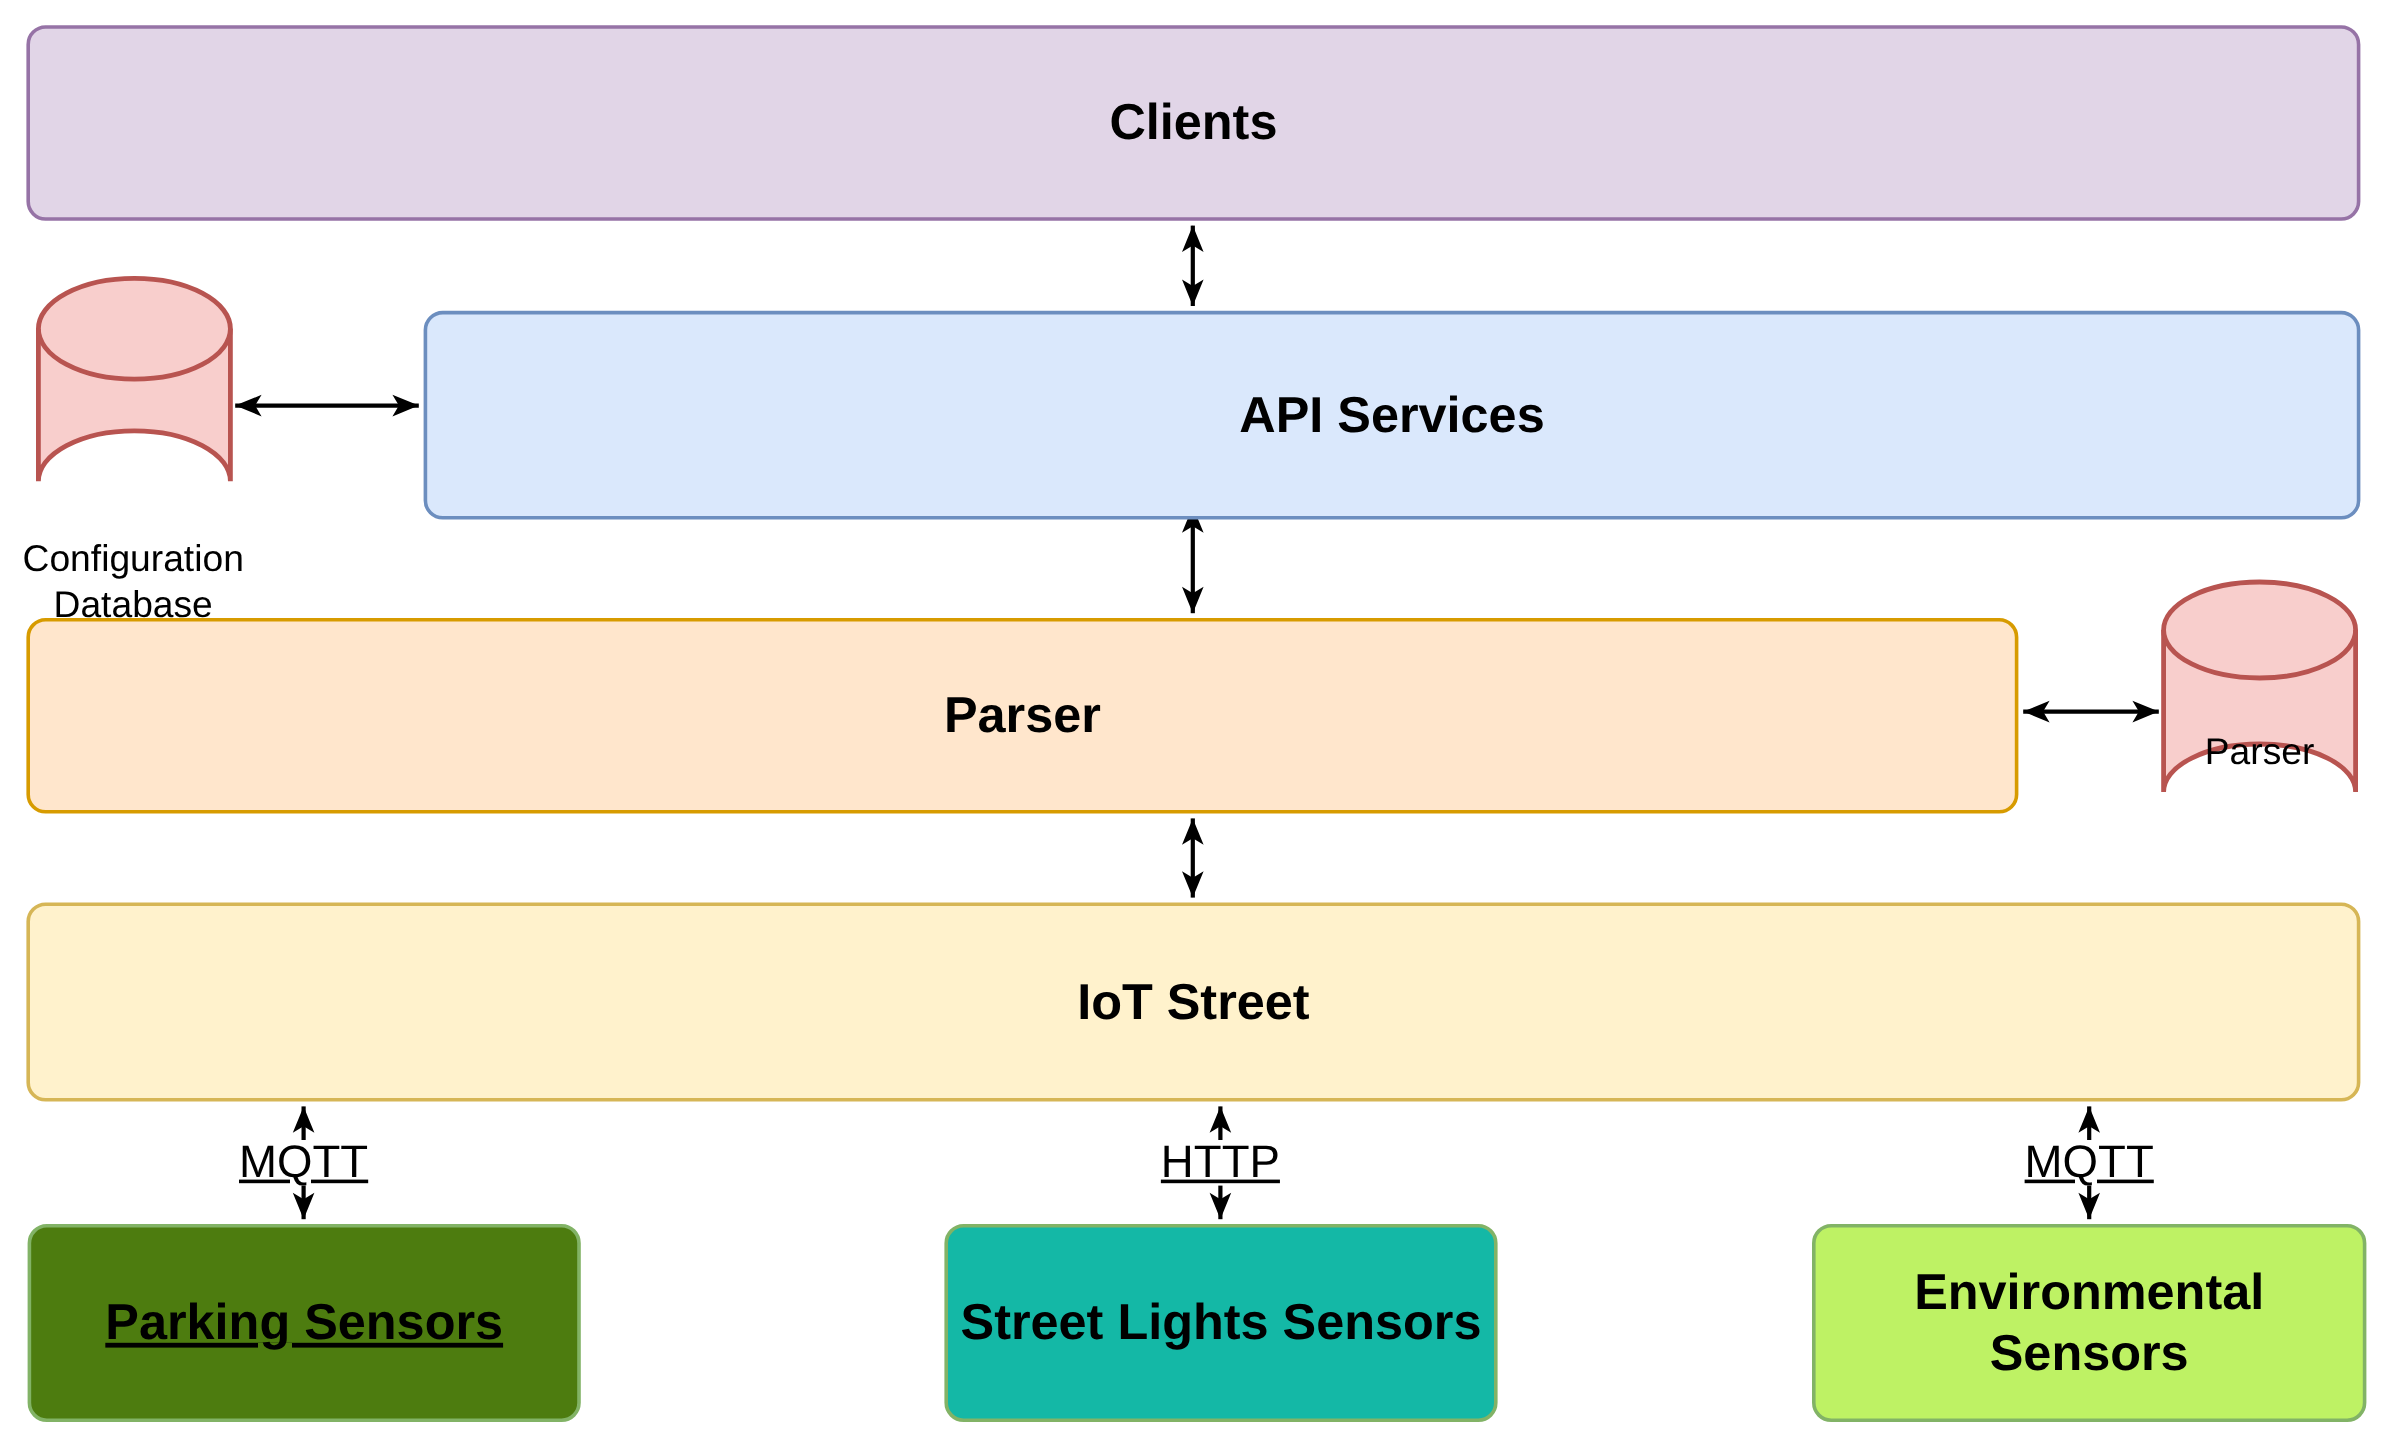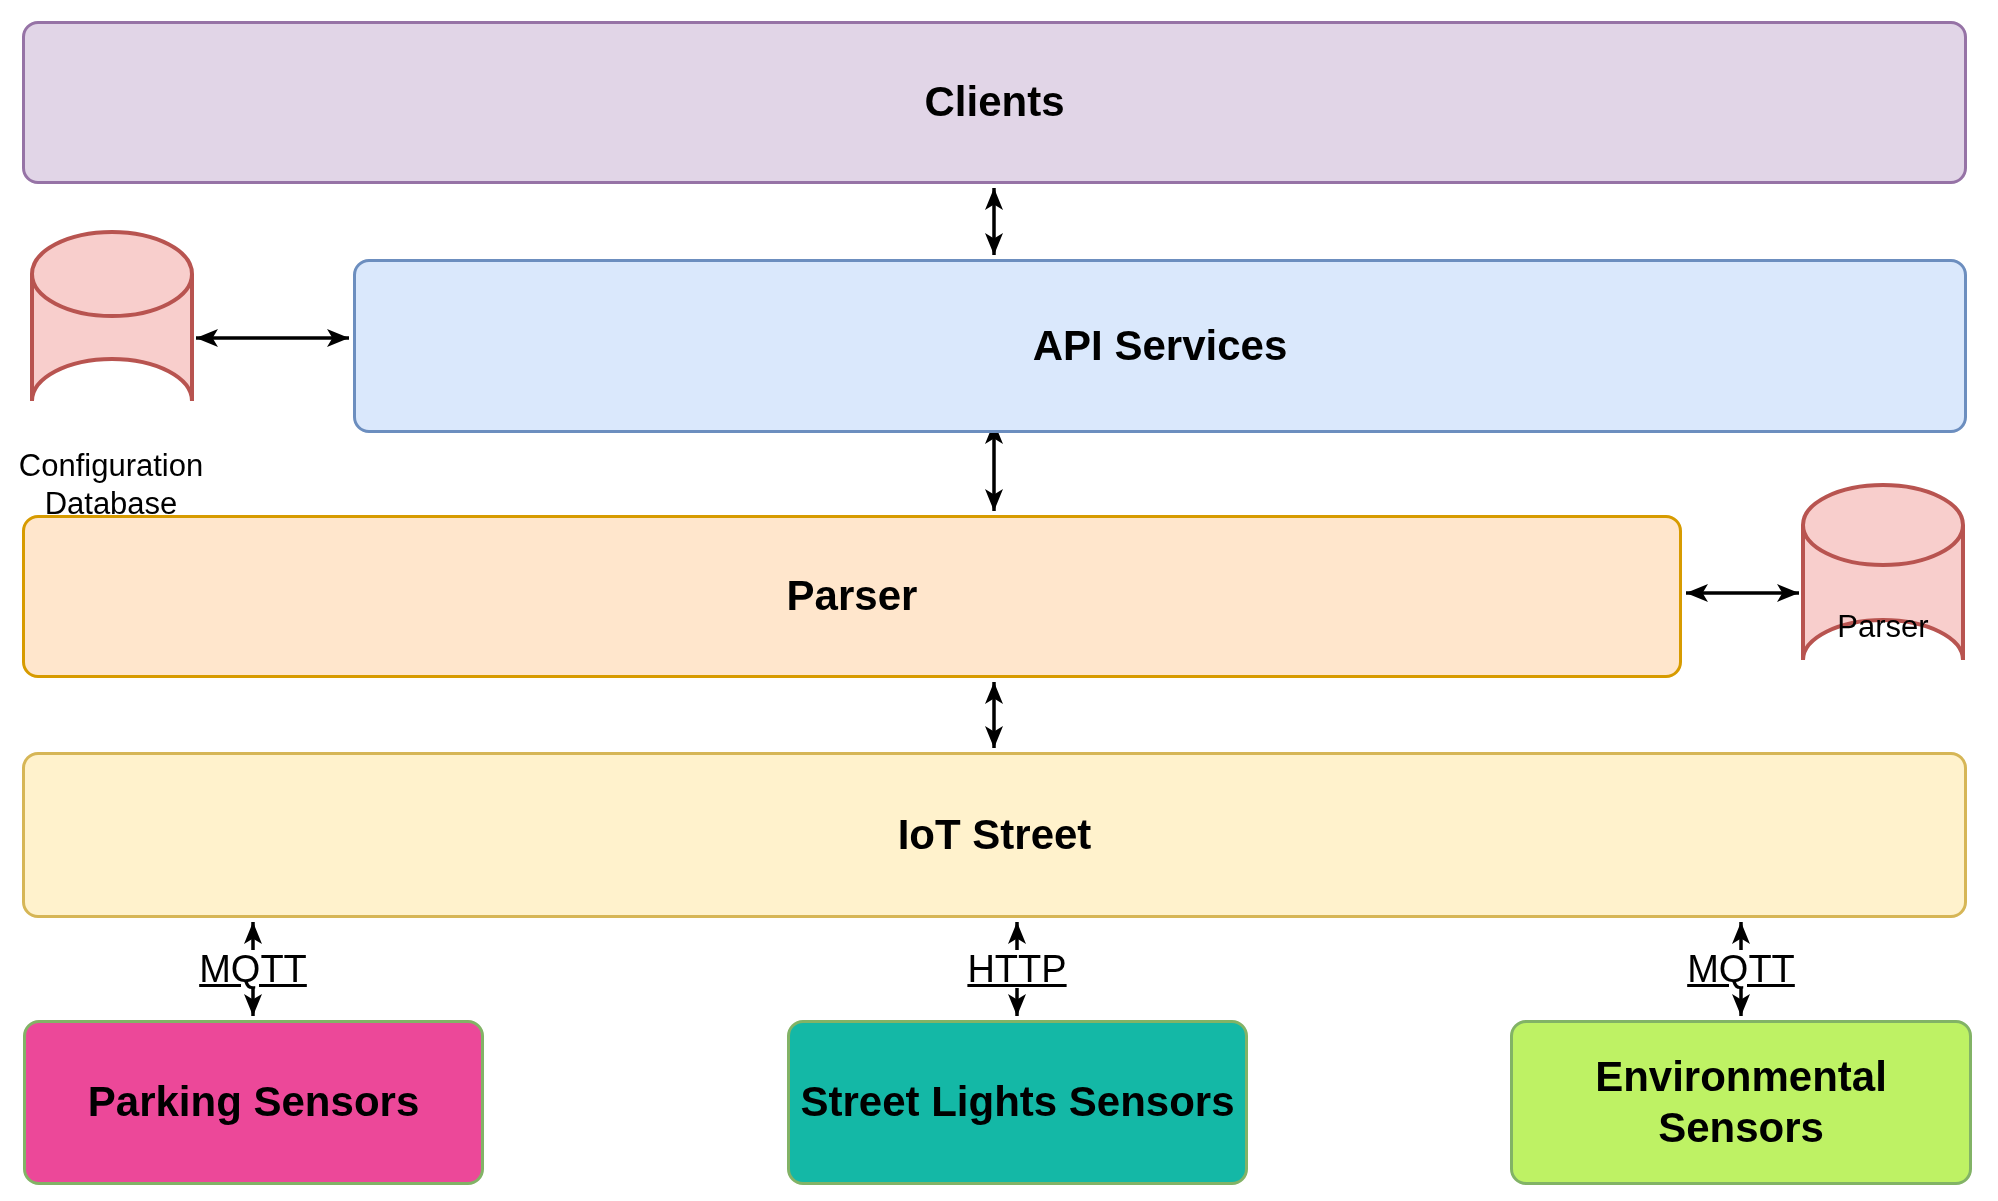--- a/index.html
+++ b/index.html
@@ -67,21 +67,21 @@
   </svg>
 
   <div class="node n-clients" style="background-color: rgb(225, 213, 231); border-color: rgb(150, 115, 166);">Clients</div>
 
   <div class="node n-api" style="background-color: rgb(218, 232, 252); border-color: rgb(108, 142, 191);">API Services</div>
 
   <div class="node n-parser" style="background-color: rgb(255, 230, 204); border-color: rgb(215, 155, 0);">Parser</div>
 
   <div class="node n-iot" style="background-color: rgb(255, 242, 204); border-color: rgb(214, 182, 86);">IoT Street</div>
 
-  <div class="node n-parking" style="background-color: #ec4899; border-color: rgb(130, 179, 102);">Parking Sensors</div>
+  <div class="node n-parking" style="background-color: #4d7c0f; border-color: rgb(130, 179, 102); text-decoration: underline;">Parking Sensors</div>
 
   <div class="node n-street" style="background-color: #14b8a6; border-color: rgb(130, 179, 102);">Street Lights Sensors</div>
 
   <div class="node n-env" style="background-color: #bef264; border-color: rgb(130, 179, 102);">Environmental Sensors</div>
 
   <div class="cyl-label l-configdb">Configuration Database</div>
   <div class="cyl-label l-metrics">Parser</div>
 
   <div class="edge-label l-mqtt">MQTT</div>
   <div class="edge-label l-amqp">HTTP</div>

